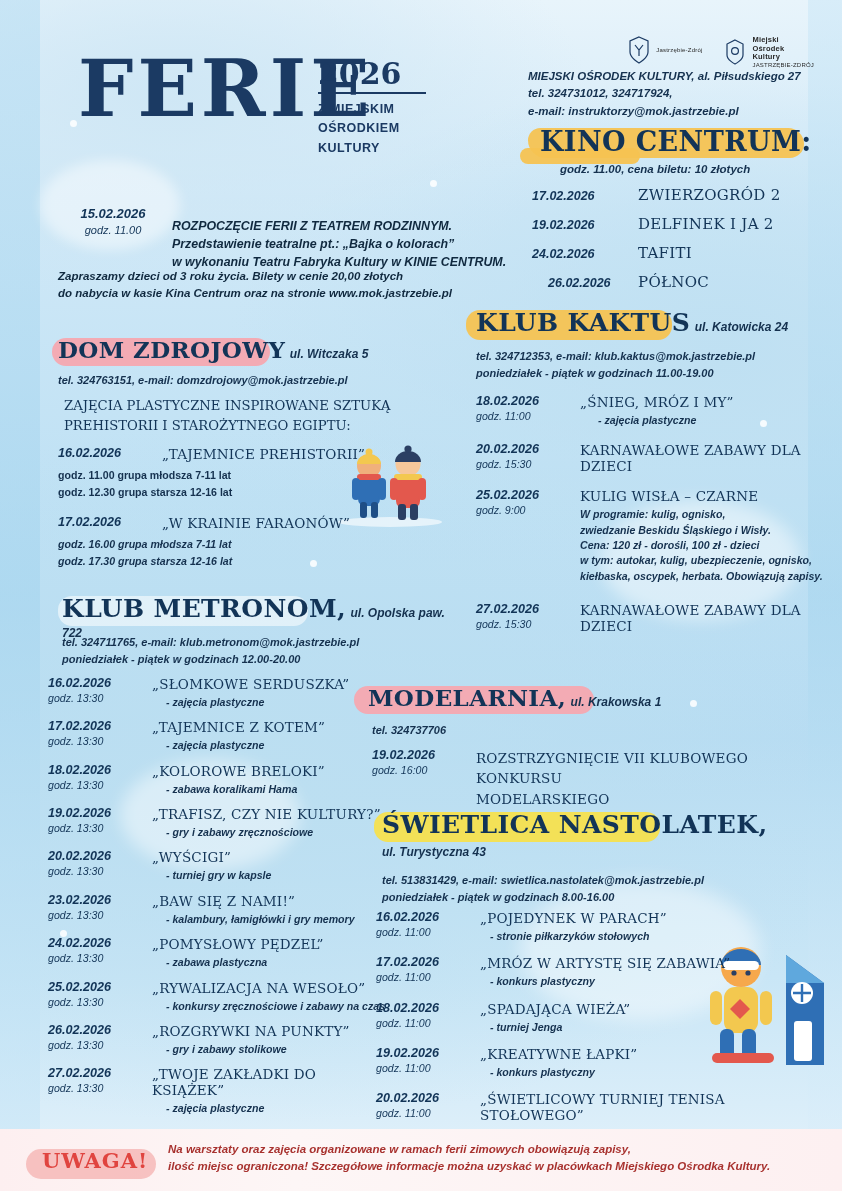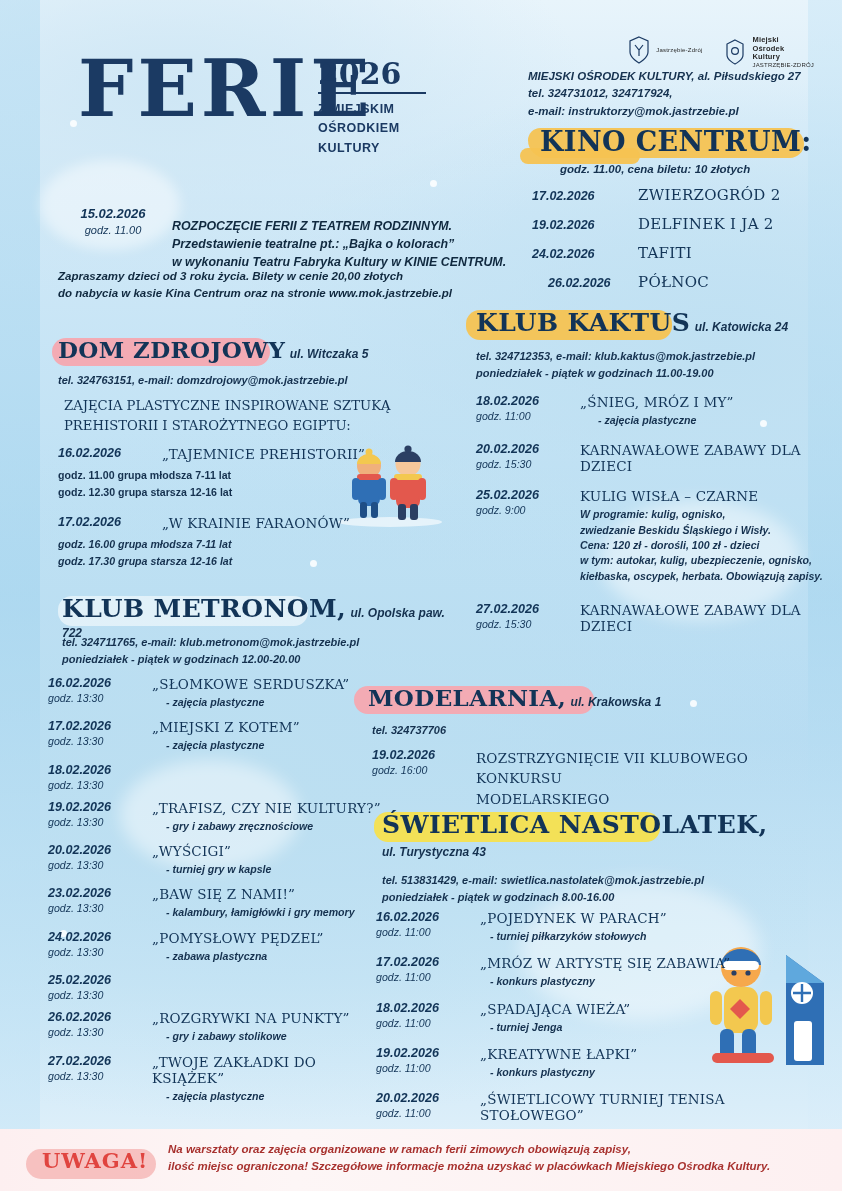--- a/index.html
+++ b/index.html
@@ -320,28 +320,32 @@
       <div class="ev-name">„SŁOMKOWE SERDUSZKA”</div>
       <div class="ev-desc" style="margin-left:14px">- zajęcia plastyczne</div>
     </div>
   </div>
   <div class="ev">
     <div class="ev-date">
       <div class="d">17.02.2026</div>
       <div class="h">godz. 13:30</div>
     </div>
     <div class="ev-body">
-      <div class="ev-name">„MIEJSKI Z KOTEM”</div>
+      <div class="ev-name">„TAJEMNICE Z KOTEM”</div>
       <div class="ev-desc" style="margin-left:14px">- zajęcia plastyczne</div>
     </div>
   </div>
   <div class="ev">
     <div class="ev-date">
       <div class="d">18.02.2026</div>
       <div class="h">godz. 13:30</div>
+    </div>
+    <div class="ev-body">
+      <div class="ev-name">„KOLOROWE BRELOKI”</div>
+      <div class="ev-desc" style="margin-left:14px">- zabawa koralikami Hama</div>
     </div>
   </div>
   <div class="ev">
     <div class="ev-date">
       <div class="d">19.02.2026</div>
       <div class="h">godz. 13:30</div>
     </div>
     <div class="ev-body">
       <div class="ev-name">„TRAFISZ, CZY NIE KULTURY?”</div>
       <div class="ev-desc" style="margin-left:14px">- gry i zabawy zręcznościowe</div>
@@ -374,20 +378,24 @@
     </div>
     <div class="ev-body">
       <div class="ev-name">„POMYSŁOWY PĘDZEL”</div>
       <div class="ev-desc" style="margin-left:14px">- zabawa plastyczna</div>
     </div>
   </div>
   <div class="ev">
     <div class="ev-date">
       <div class="d">25.02.2026</div>
       <div class="h">godz. 13:30</div>
+    </div>
+    <div class="ev-body">
+      <div class="ev-name">„RYWALIZACJA NA WESOŁO”</div>
+      <div class="ev-desc" style="margin-left:14px">- konkursy zręcznościowe i zabawy na czas</div>
     </div>
   </div>
   <div class="ev">
     <div class="ev-date">
       <div class="d">26.02.2026</div>
       <div class="h">godz. 13:30</div>
     </div>
     <div class="ev-body">
       <div class="ev-name">„ROZGRYWKI NA PUNKTY”</div>
       <div class="ev-desc" style="margin-left:14px">- gry i zabawy stolikowe</div>
@@ -433,21 +441,21 @@
 poniedziałek - piątek w godzinach 8.00-16.00</div>
 
 <div class="sec" style="left:376px; top:910px; width:420px;">
   <div class="ev" style="margin-bottom:11px">
     <div class="ev-date">
       <div class="d">16.02.2026</div>
       <div class="h">godz. 11:00</div>
     </div>
     <div class="ev-body">
       <div class="ev-name">„POJEDYNEK W PARACH”</div>
-      <div class="ev-desc" style="margin-left:10px">- turniej piłkarzyków stołowych</div>
+      <div class="ev-desc" style="margin-left:10px">- stronie piłkarzyków stołowych</div>
     </div>
   </div>
   <div class="ev" style="margin-bottom:11px">
     <div class="ev-date">
       <div class="d">17.02.2026</div>
       <div class="h">godz. 11:00</div>
     </div>
     <div class="ev-body">
       <div class="ev-name">„MRÓZ W ARTYSTĘ SIĘ ZABAWIA”</div>
       <div class="ev-desc" style="margin-left:10px">- konkurs plastyczny</div>

